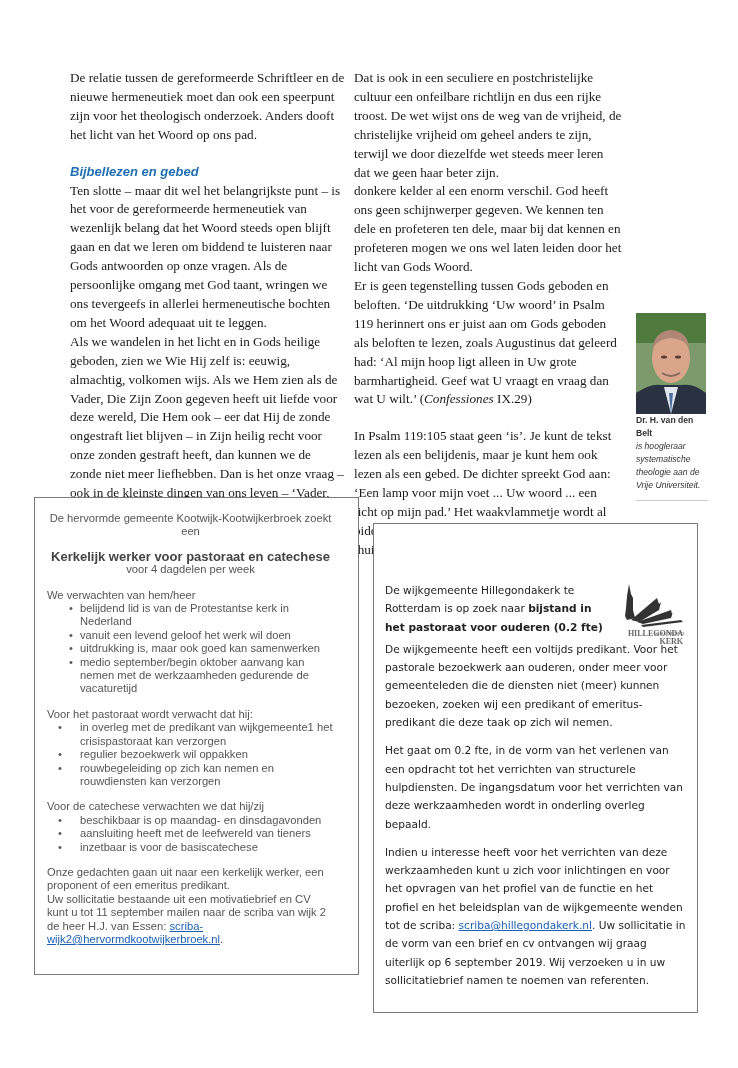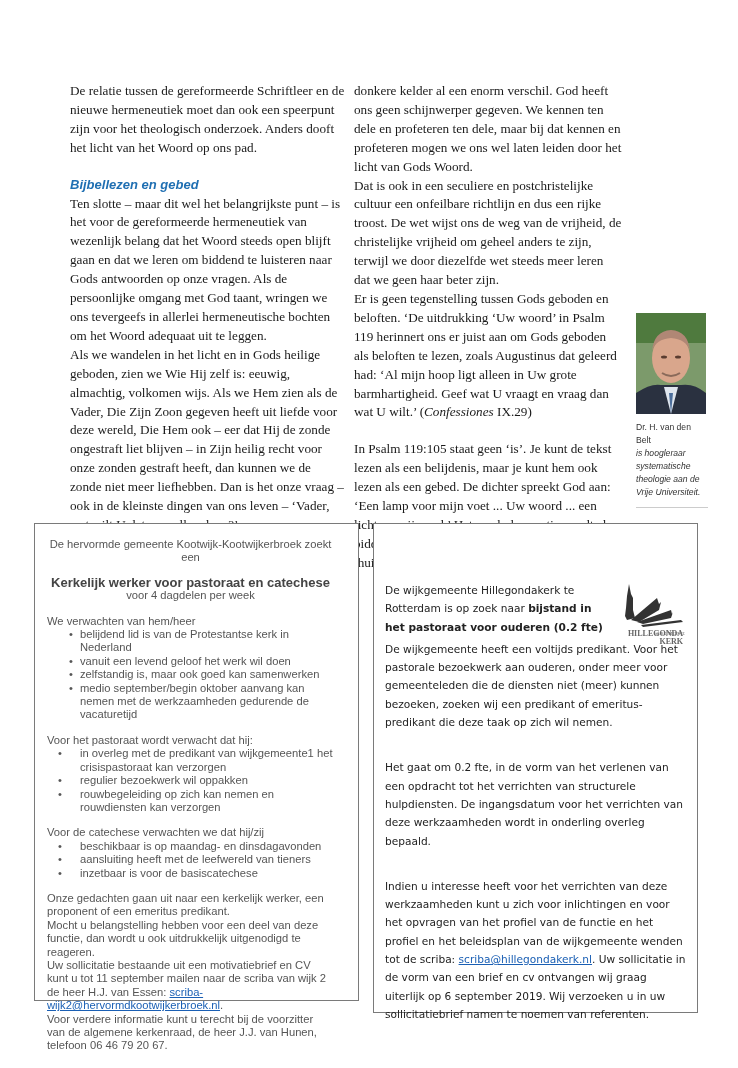--- a/index.html
+++ b/index.html
@@ -1,61 +1,61 @@
 <!DOCTYPE html>
 <html><head>
 <meta charset="utf-8">
 <style>
   html, body { margin: 0; padding: 0; background: #ffffff; }
   body { width: 738px; height: 1068px; position: relative; overflow: hidden; }
   .col {
-    position: absolute; top: 82px;
+    position: absolute; top: 69px;
     font-family: "Liberation Serif", serif;
     font-size: 13.2px; line-height: 18.9px; color: #1a1a1a;
   }
   .col p { margin: 0; }
   .col .gap { height: 18px; }
   #col-left { left: 70px; width: 275px; }
   #col-right { left: 354px; width: 268px; }
   .subhead {
     font-family: "Liberation Sans", sans-serif; font-style: italic; font-weight: bold;
     color: #1f6fb2; font-size: 13px; margin-top: 0;
   }
   .endmark { display: inline-block; width: 8px; height: 8px; background: #1f6fb2; margin-left: 4px; vertical-align: 0px; }
   #author {
     position: absolute; left: 636px; top: 313px; width: 72px;
     font-family: "Liberation Sans", sans-serif; font-size: 8.6px; line-height: 13px; color: #333;
   }
   #photo { width: 70px; height: 101px; position: relative; overflow: hidden; background: #6b8a5a; }
-  #author .name { font-weight: normal; margin-top: 7px; }
+  #author .name { font-weight: bold; }
   #author .role { font-style: italic; }
   #author .rule { border-bottom: 1px solid #ccc; margin-top: 8px; width: 72px; }
 
   .box {
     position: absolute; background: #fff;
     border: 1.5px solid #7a7a7a; box-sizing: border-box;
   }
-  #ad-left { left: 34px; top: 523px; width: 325px; height: 478px;
+  #ad-left { left: 34px; top: 497px; width: 325px; height: 478px;
     font-family: "Liberation Sans", sans-serif; font-size: 11.2px; line-height: 13.4px; color: #555; padding: 14px 24px 0 12px; }
   #ad-left p { margin: 0; }
   #ad-left .center { text-align: center; }
   #ad-left .title { font-weight: bold; color: #444; margin-top: 11px; font-size: 13px; }
   #ad-left .sec { margin-top: 12px; }
   #ad-left ul { margin: 0; padding: 0; list-style: none; }
   #ad-left ul li { position: relative; }
   #ad-left ul.l1 li { padding-left: 33px; }
   #ad-left ul.l1 li::before { content: "•"; position: absolute; left: 22px; }
   #ad-left ul.l2 li { padding-left: 33px; }
   #ad-left ul.l2 li::before { content: "•"; position: absolute; left: 11px; }
   #ad-left a { color: #1a5fb4; text-decoration: underline; }
 
   #ad-right { left: 373px; top: 523px; width: 325px; height: 490px;
     font-family: "DejaVu Sans", sans-serif; font-size: 10.6px; line-height: 18.3px; color: #222; padding: 57px 10px 0 11px; }
   #ad-right p { margin: 0; }
-  #ad-right .para { margin-top: 27px; }
+  #ad-right .para { margin-top: 10px; }
   #ad-right b { font-weight: bold; }
   #ad-right a { color: #1a5fb4; text-decoration: underline; }
   #logo { position: absolute; right: 12px; top: 60px; width: 66px; height: 62px; }
   #logo .t1 { position: absolute; left: 2px; top: 41px; font-family: "Liberation Serif", serif; font-size: 3.5px; color: #555; width: 64px; text-align: right; letter-spacing: 0.3px; }
   #logo .t2 { position: absolute; left: 0; top: 46px; width: 64px; text-align: right; font-family: "Liberation Serif", serif; font-weight: bold; font-size: 8px; line-height: 8px; color: #666; }
 </style>
 </head>
 <body>
 
 <div id="col-left" class="col">
@@ -63,22 +63,22 @@
   <div class="gap"></div>
   <p class="subhead">Bijbellezen en gebed</p>
   <p>Ten slotte – maar dit wel het belangrijkste punt – is het voor de gereformeerde hermeneutiek van wezenlijk belang dat het Woord steeds open blijft gaan en dat we leren om biddend te luisteren naar Gods antwoorden op onze vragen. Als de persoonlijke omgang met God taant, wringen we ons tevergeefs in allerlei hermeneutische bochten om het Woord adequaat uit te leggen.</p>
   <p>Als we wandelen in het licht en in Gods heilige geboden, zien we Wie Hij zelf is: eeuwig, almachtig, volkomen wijs. Als we Hem zien als de Vader, Die Zijn Zoon gegeven heeft uit liefde voor deze wereld, Die Hem ook – eer dat Hij de zonde ongestraft liet blijven – in Zijn heilig recht voor onze zonden gestraft heeft, dan kunnen we de zonde niet meer liefhebben. Dan is het onze vraag – ook in de kleinste dingen van ons leven – ‘Vader, wat wilt U dat we zullen doen?’</p>
   <div class="gap"></div>
   <p class="subhead">Onfeilbare richtlijn</p>
   <p>Een klein lichtje, een waakvlammetje, maakt in een</p>
 </div>
 
 <div id="col-right" class="col">
+  <p>Dat is ook in een seculiere en postchristelijke cultuur een onfeilbare richtlijn en dus een rijke troost. De wet wijst ons de weg van de vrijheid, de christelijke vrijheid om geheel anders te zijn, terwijl we door diezelfde wet steeds meer leren dat we geen haar beter zijn.</p>
   <p>donkere kelder al een enorm verschil. God heeft ons geen schijnwerper gegeven. We kennen ten dele en profeteren ten dele, maar bij dat kennen en profeteren mogen we ons wel laten leiden door het licht van Gods Woord.</p>
-  <p>Dat is ook in een seculiere en postchristelijke cultuur een onfeilbare richtlijn en dus een rijke troost. De wet wijst ons de weg van de vrijheid, de christelijke vrijheid om geheel anders te zijn, terwijl we door diezelfde wet steeds meer leren dat we geen haar beter zijn.</p>
   <p><span>Er is geen tegenstelling tussen Gods geboden en beloften. ‘De uitdrukking ‘Uw woord’ in Psalm 119 herinnert ons er juist aan om Gods geboden als beloften te lezen, zoals Augustinus dat geleerd had: ‘Al mijn hoop ligt alleen in Uw grote barmhartigheid. Geef wat U vraagt en vraag dan wat U wilt.’ (</span><i>Confessiones</i><span> IX.29)</span></p>
   <div class="gap"></div>
   <p><span>In Psalm 119:105 staat geen ‘is’. Je kunt de tekst lezen als een belijdenis, maar je kunt hem ook lezen als een gebed. De dichter spreekt God aan: ‘Een lamp voor mijn voet ... Uw woord ... een licht op mijn pad.’ Het waakvlammetje wordt al biddend een helder licht. Daar kun je mee thuiskomen.</span><span class="endmark"></span></p>
 </div>
 
 <div id="author">
   <div id="photo">
     <svg width="70" height="101" viewBox="0 0 70 101">
       <rect width="70" height="101" fill="#7c9a6b"></rect>
       <rect width="70" height="30" fill="#4f7a3e"></rect>
@@ -99,42 +99,40 @@
 
 <div id="ad-left" class="box">
   <p class="center">De hervormde gemeente Kootwijk-Kootwijkerbroek zoekt een</p>
   <p class="center title">Kerkelijk werker voor pastoraat en catechese</p>
   <p class="center">voor 4 dagdelen per week</p>
 
   <p class="sec">We verwachten van hem/heer</p>
   <ul class="l1">
     <li>belijdend lid is van de Protestantse kerk in Nederland</li>
     <li>vanuit een levend geloof het werk wil doen</li>
-    <li>zelfstandig is, maar ook goed kan samenwerken</li>
+    <li>uitdrukking is, maar ook goed kan samenwerken</li>
     <li>medio september/begin oktober aanvang kan nemen met de werkzaamheden gedurende de vacaturetijd</li>
   </ul>
 
   <p class="sec">Voor het pastoraat wordt verwacht dat hij:</p>
   <ul class="l2">
     <li>in overleg met de predikant van wijkgemeente1 het crisispastoraat kan verzorgen</li>
     <li>regulier bezoekwerk wil oppakken</li>
     <li>rouwbegeleiding op zich kan nemen en rouwdiensten kan verzorgen</li>
   </ul>
 
   <p class="sec">Voor de catechese verwachten we dat hij/zij</p>
   <ul class="l2">
     <li>beschikbaar is op maandag- en dinsdagavonden</li>
     <li>aansluiting heeft met de leefwereld van tieners</li>
     <li>inzetbaar is voor de basiscatechese</li>
   </ul>
 
   <p class="sec">Onze gedachten gaan uit naar een kerkelijk werker, een proponent of een emeritus predikant.</p>
-  <p>Mocht u belangstelling hebben voor een deel van deze functie, dan wordt u ook uitdrukkelijk uitgenodigd te reageren.</p>
   <p><span>Uw sollicitatie bestaande uit een motivatiebrief en CV kunt u tot 11 september mailen naar de scriba van wijk 2 de heer H.J. van Essen: </span><a title="scriba-wijk2@hervormdkootwijkerbroek.nl">scriba-wijk2@hervormdkootwijkerbroek.nl</a><span>.</span></p>
-  <p>Voor verdere informatie kunt u terecht bij de voorzitter van de algemene kerkenraad, de heer J.J. van Hunen, telefoon 06 46 79 20 67.</p>
 </div>
 
 <div id="ad-right" class="box">
   <div id="logo">
     <svg width="66" height="44" viewBox="0 0 66 44">
       <path d="M10 0 L12 10 L14 14 L14 26 L16 34 L8 36 L6 32 L7 24 L8 12 Z" fill="#333"></path>
       <path d="M12 36 L38 14 L40 20 L42 18 L40 26 L20 38 Z" fill="#333"></path>
       <path d="M18 38 L52 26 L53 30 L54 28 L52 34 L24 40 Z" fill="#333"></path>
       <path d="M22 41 L62 36 L64 38 L24 43 Z" fill="#333"></path>
     </svg>

